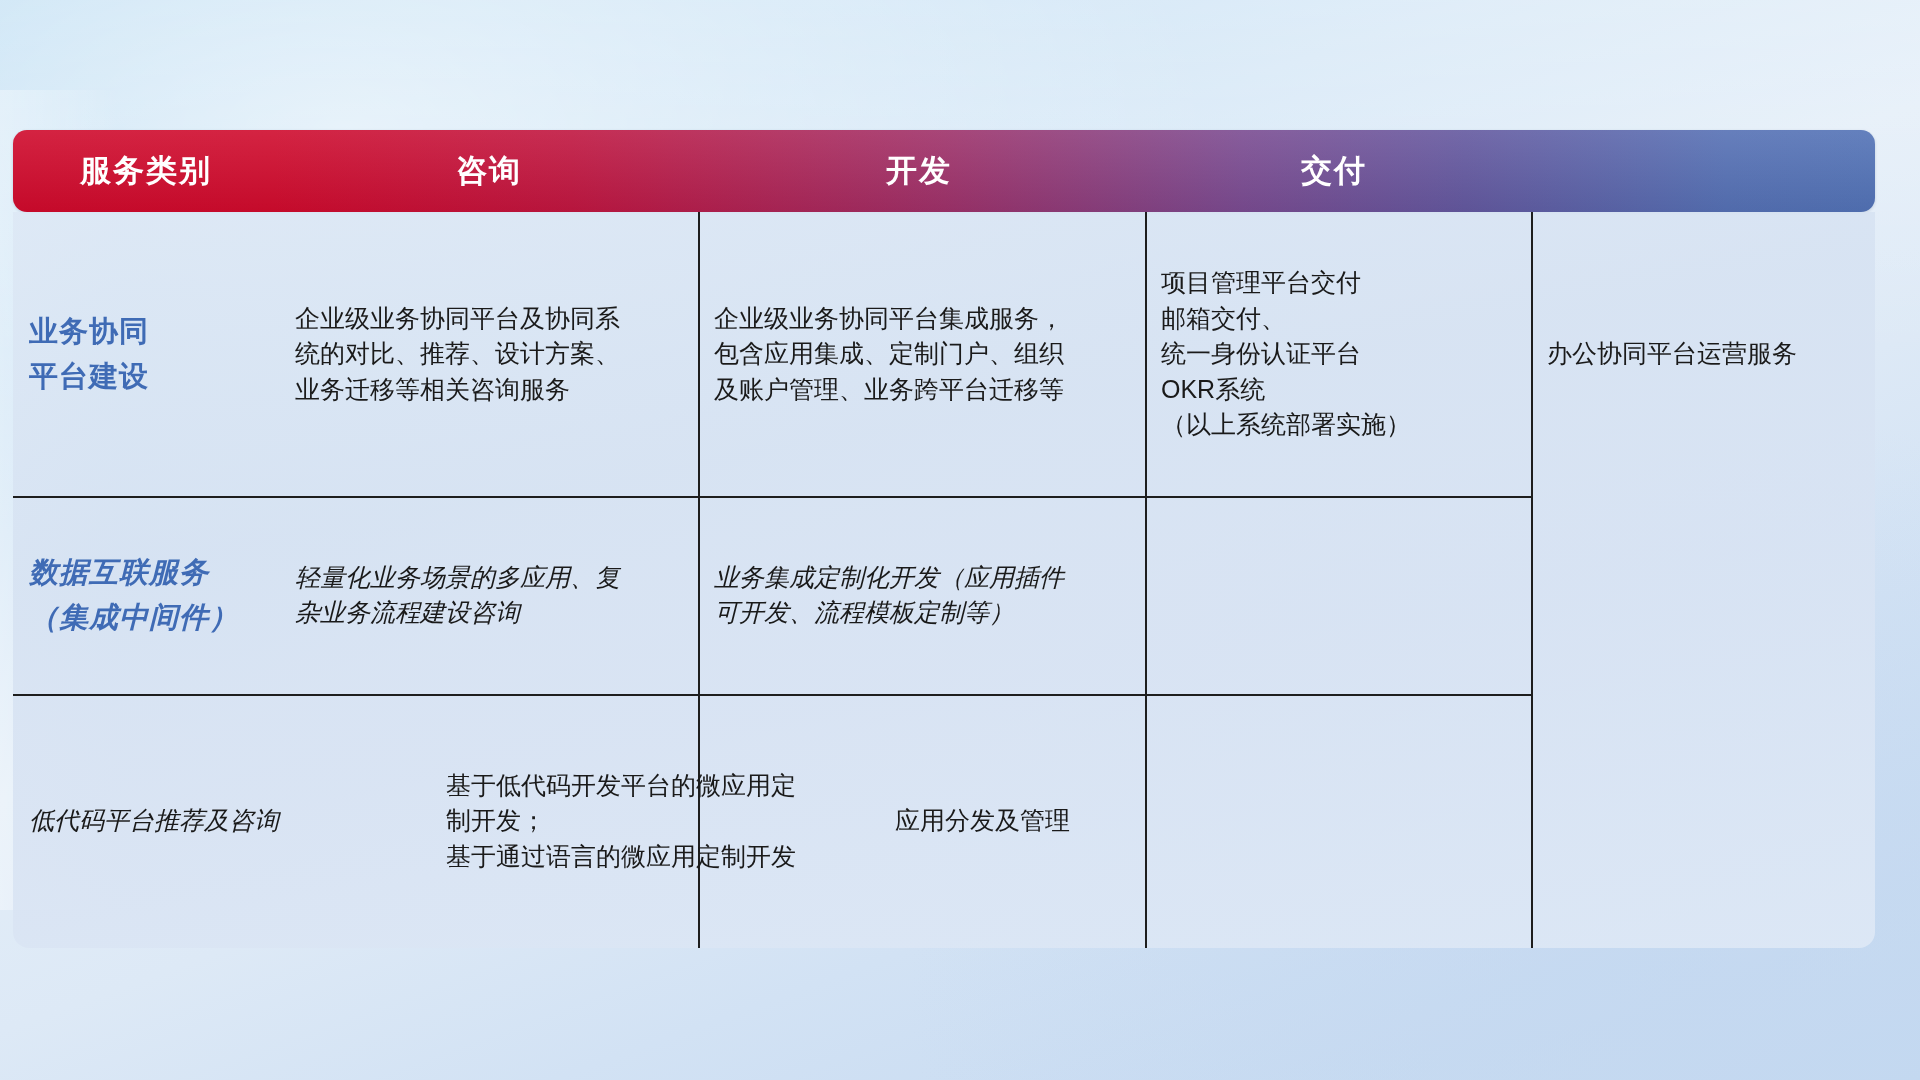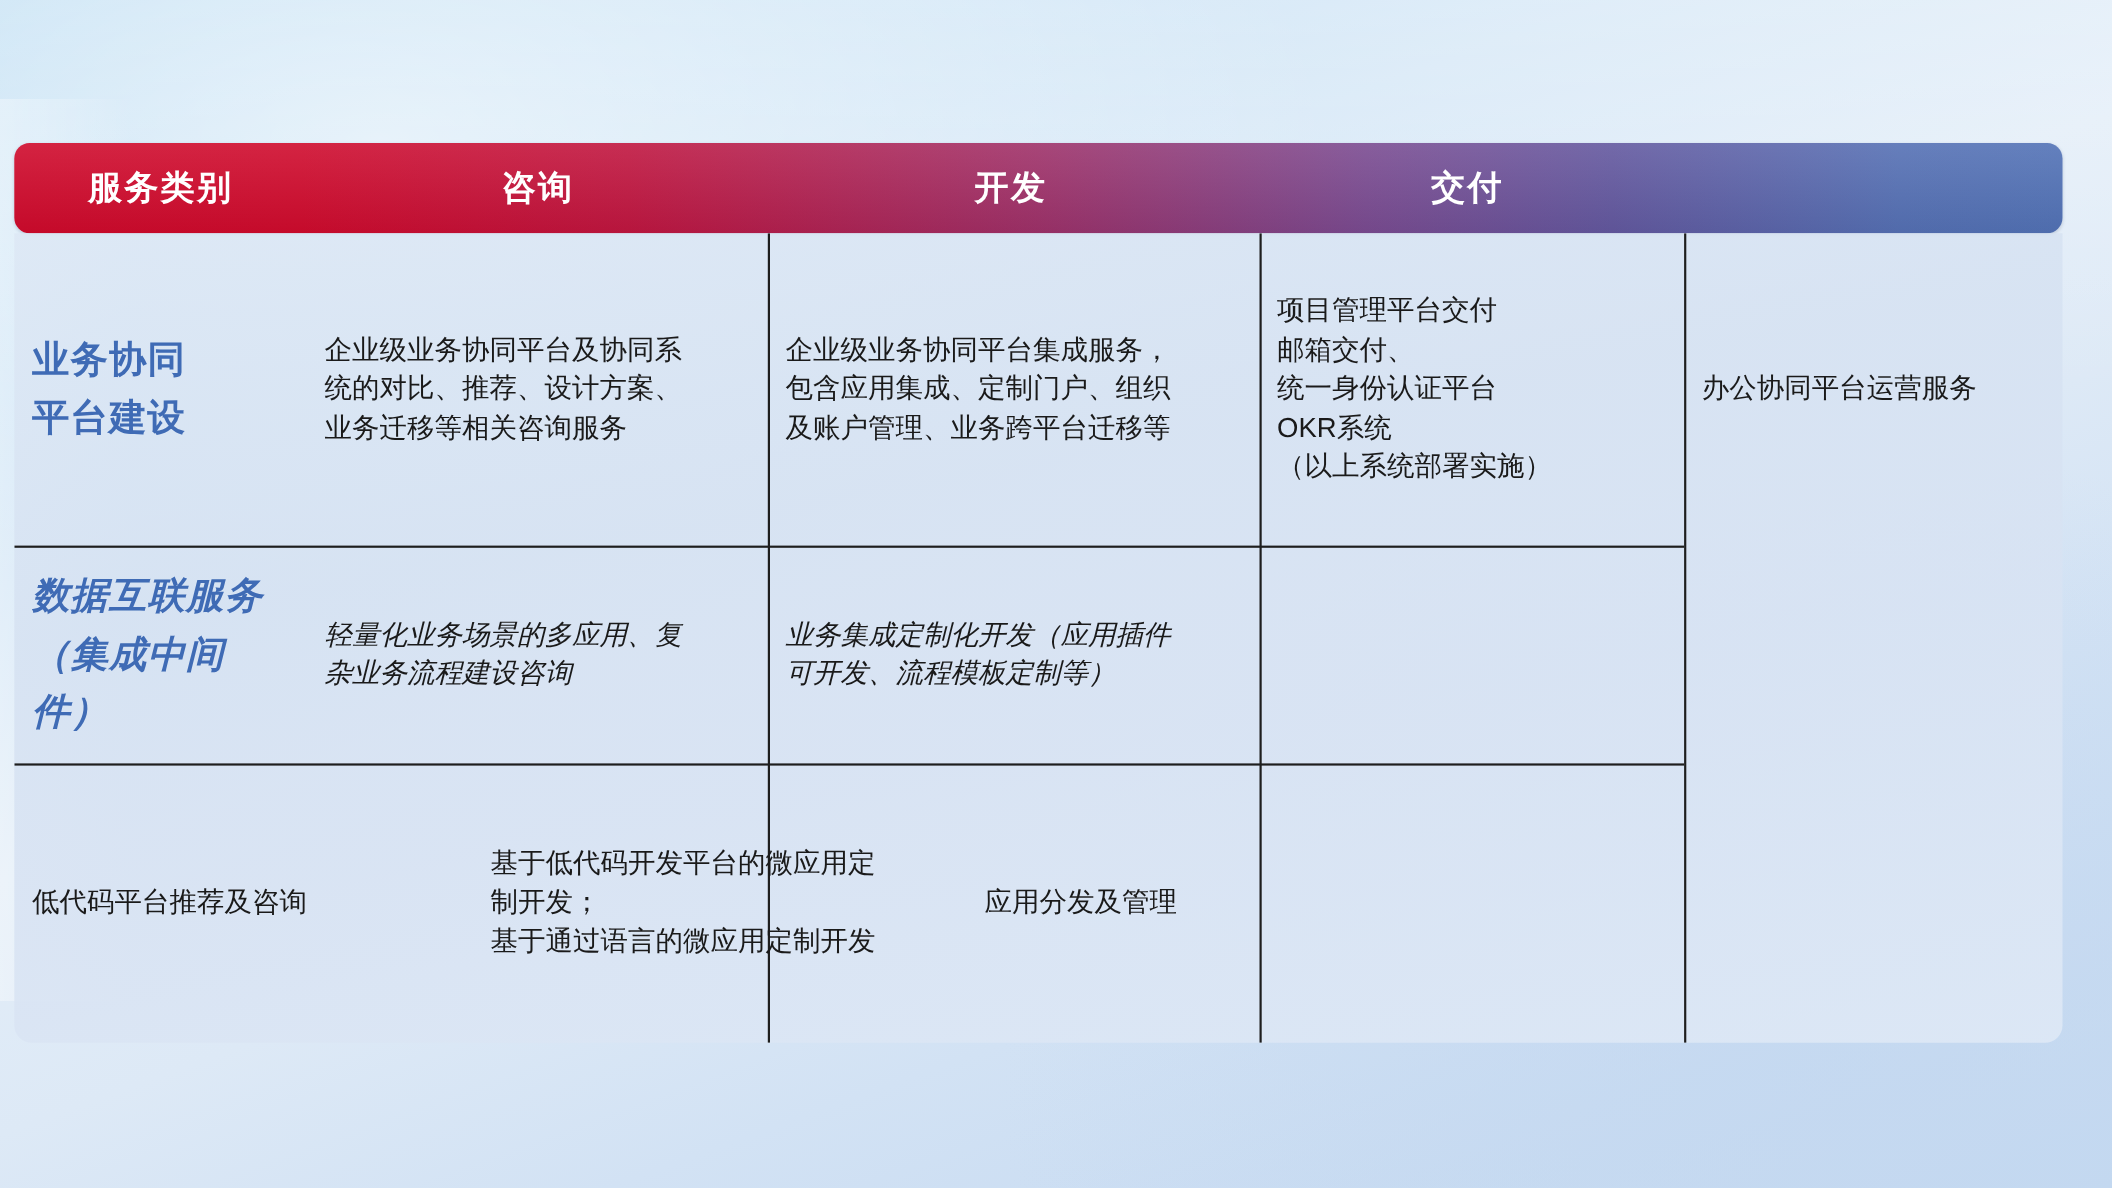--- a/index.html
+++ b/index.html
@@ -119,21 +119,21 @@
     padding: 0 16px;
     text-align: left;
     font-size: 25px;
     line-height: 1.42;
     color: #1a1a1a;
     white-space: pre-line;
   }
   .cell.label {
     color: #3f6bb5;
     font-weight: bold;
-    font-size: 34px;
+    font-size: 29px;
     letter-spacing: 1px;
     line-height: 1.55;
   }
 
   
   .vrule {
     position: absolute;
     width: 2px;
     background: #1e1e1e;
   }
@@ -190,21 +190,21 @@
 （集成中间件）</div>
       <div class="cell" style="width:419px;">轻量化业务场景的多应用、复
 杂业务流程建设咨询</div>
       <div class="cell" style="width:447px;">业务集成定制化开发（应用插件
 可开发、流程模板定制等）</div>
       <div class="cell" style="width:386px;"></div>
       <div class="cell" style="width:344px;"></div>
     </div>
 
     <div class="body-row" style="top:482px; height:254px;">
-      <div class="cell" style="width:419px;">低代码平台推荐及咨询</div>
+      <div class="cell" style="width:419px;font-style:italic;">低代码平台推荐及咨询</div>
       <div class="cell" style="width:447px;padding-left:14px;">基于低代码开发平台的微应用定
 制开发；
 基于通过语言的微应用定制开发</div>
       <div class="cell" style="width:386px;">应用分发及管理</div>
       <div class="cell" style="width:344px;"></div>
     </div>
 
   </div>
 </div>
 

